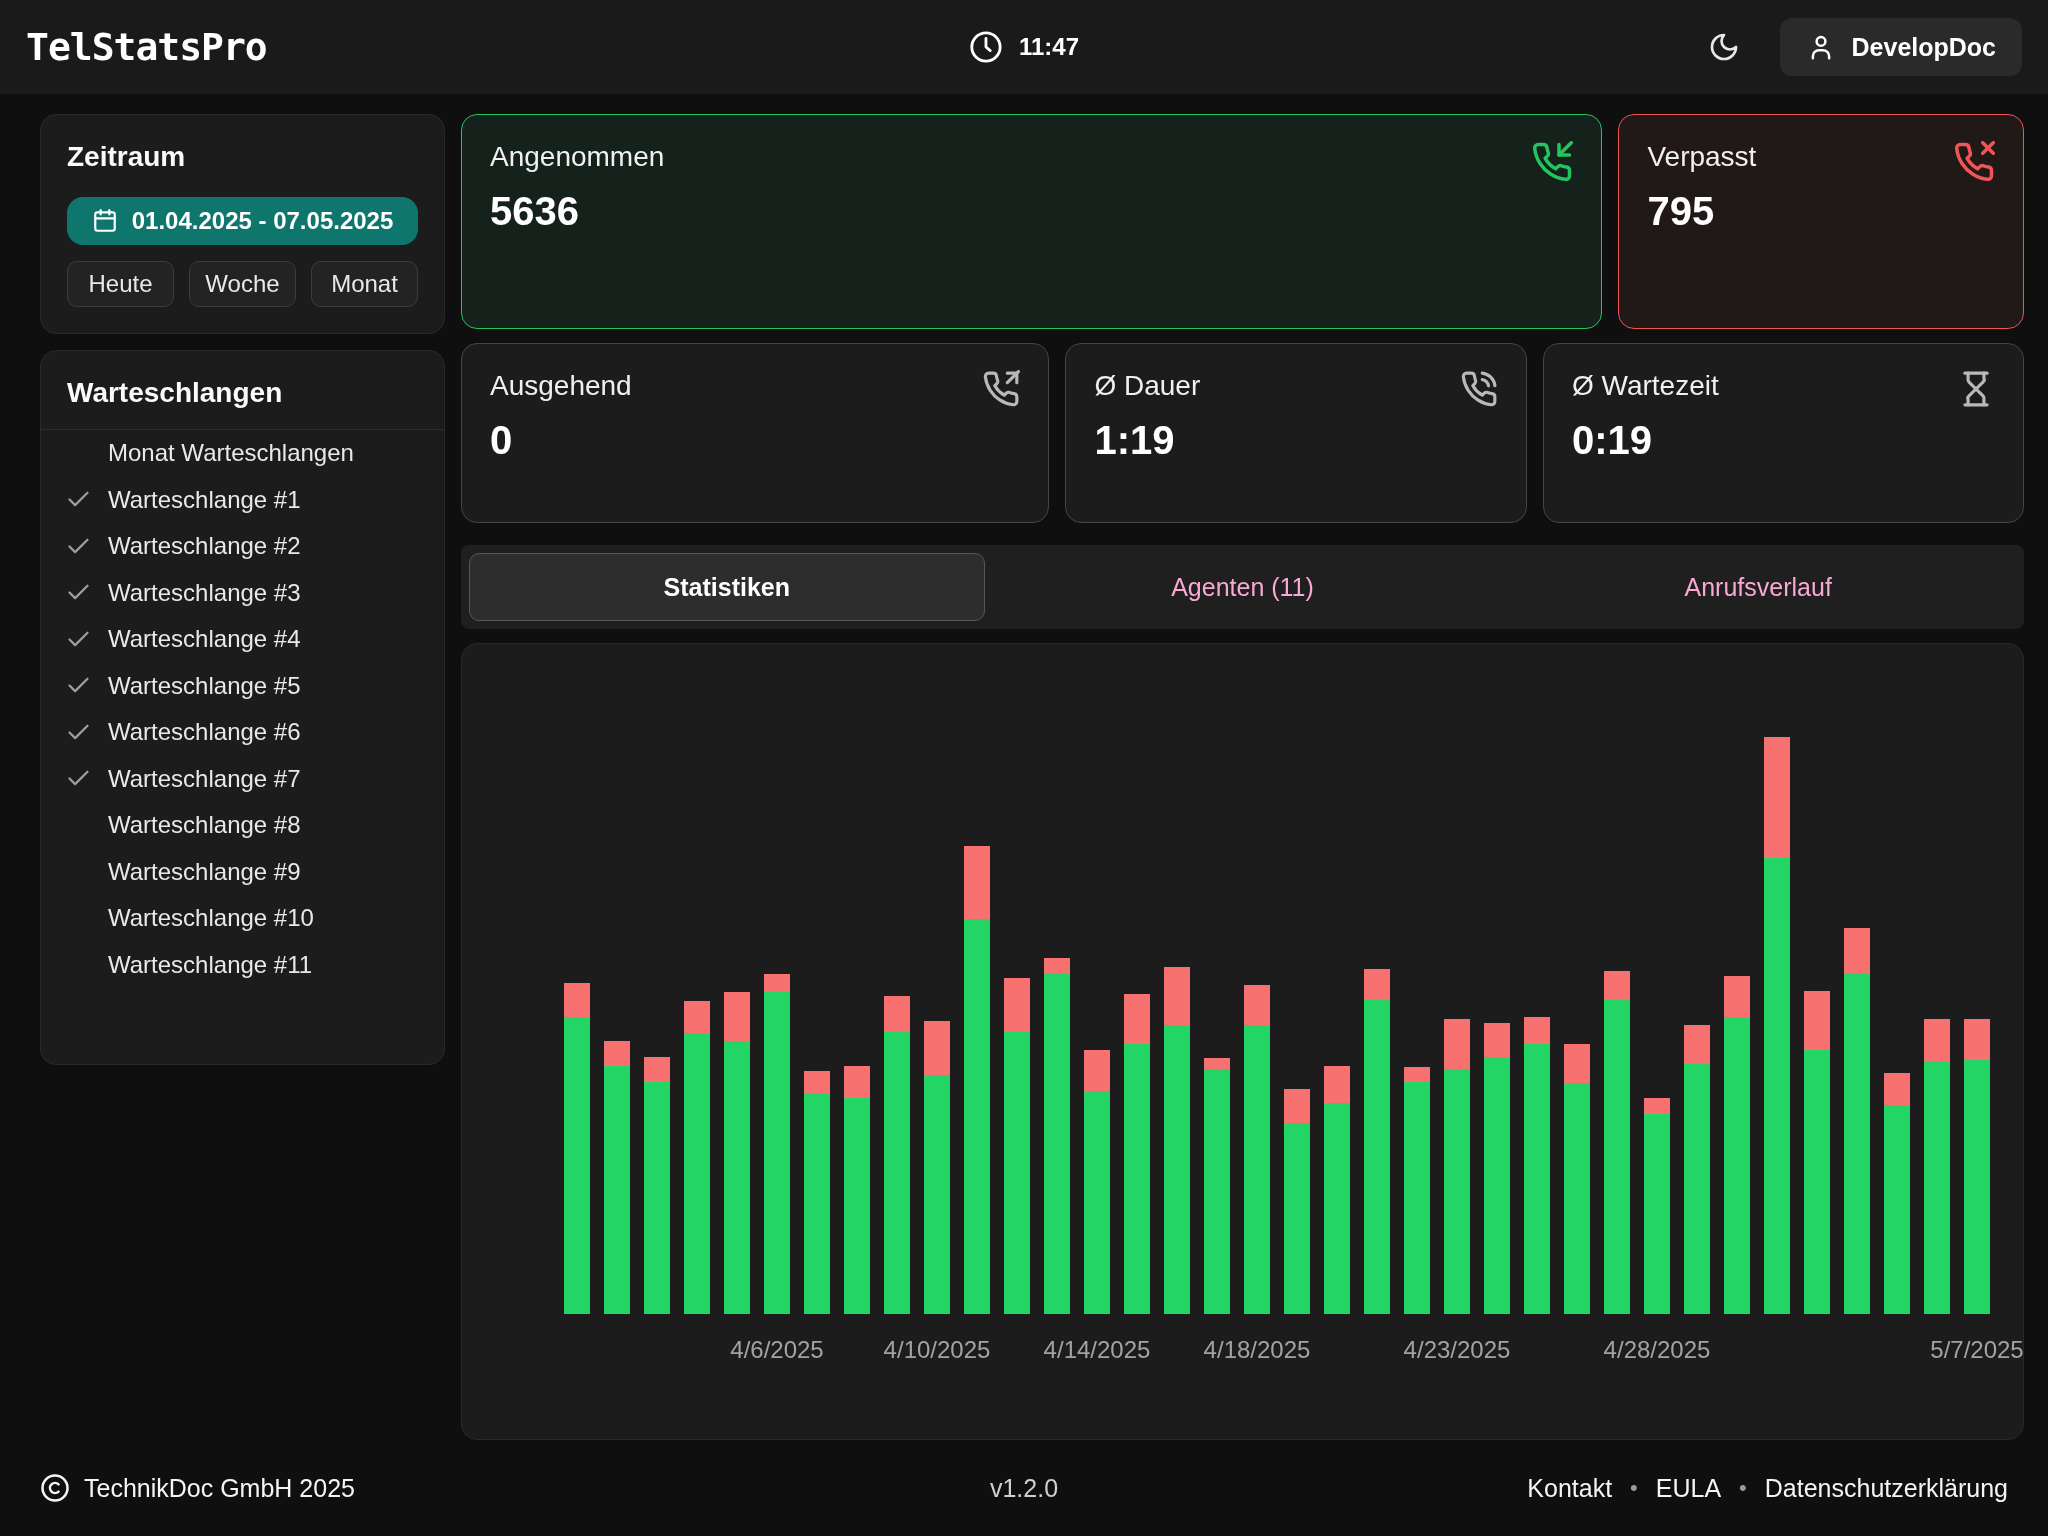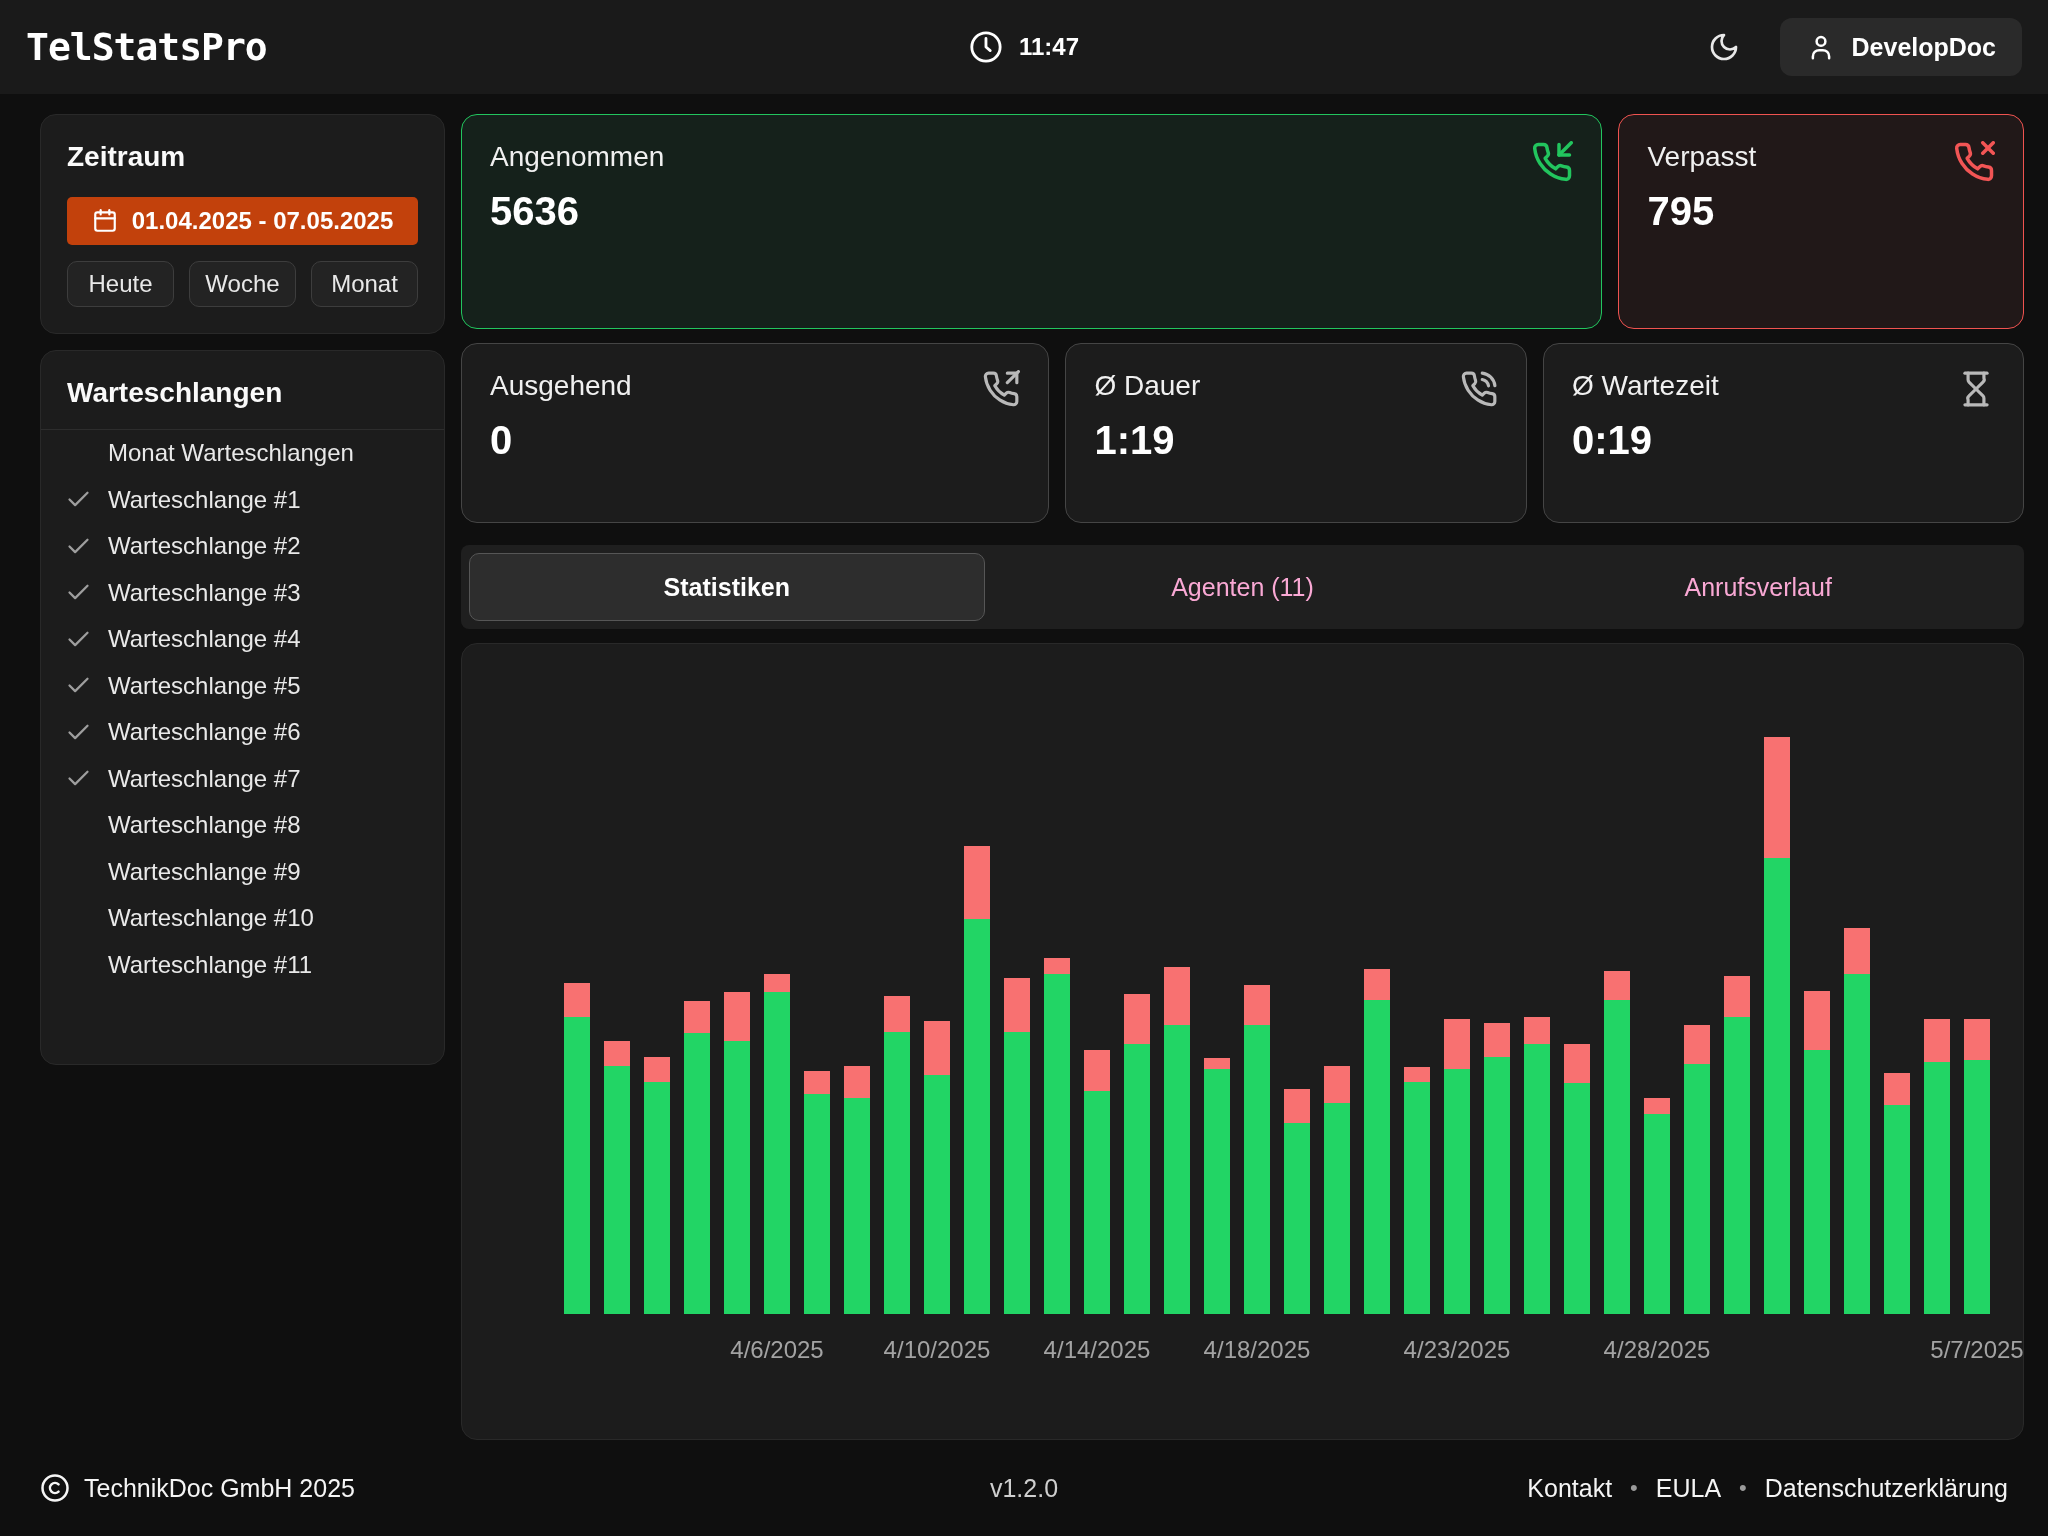--- a/index.html
+++ b/index.html
@@ -17,21 +17,21 @@
   .user-chip { display:flex; align-items:center; gap:16px; background:#2a2a2a; border:none; border-radius:12px; height:58px; padding:0 26px; color:#fff; font-size:25px; font-weight:600; cursor:pointer; }
 
   
   .main { flex:1; display:flex; gap:16px; padding:20px 24px 0 40px; align-items:flex-start; }
   .card { background:#1c1c1c; border:1px solid #292929; border-radius:16px; }
 
   
   .sidebar { width:405px; flex:none; display:flex; flex-direction:column; gap:16px; }
   .card-title { font-size:28px; font-weight:bold; color:#fafafa; }
   .zeitraum-card { padding:26px; }
-  .date-btn { margin-top:24px; width:100%; height:48px; background:#c2410c; color:#fff; border:none; border-radius:5px; font-size:24px; font-weight:bold; display:flex; align-items:center; justify-content:center; gap:14px; cursor:pointer; font-family:inherit; }
+  .date-btn { margin-top:24px; width:100%; height:48px; background:#0f766e; color:#fff; border:none; border-radius:16px; font-size:24px; font-weight:bold; display:flex; align-items:center; justify-content:center; gap:14px; cursor:pointer; font-family:inherit; }
   .quick-row { display:flex; gap:15px; margin-top:16px; }
   .quick-btn { flex:1; height:46px; background:#232323; border:1px solid #3d3d3d; border-radius:10px; color:#e8e8e8; font-size:24px; cursor:pointer; font-family:inherit; }
 
   .queues-card { padding:26px 0 16px; height:715px; display:flex; flex-direction:column; }
   .queues-card .card-title { padding:0 26px; }
   .search-row { display:flex; align-items:center; gap:18px; margin:24px 26px 0; height:36px; color:#8a8a8a; }
   .search-row input { flex:1; background:transparent; border:none; outline:none; color:#e8e8e8; font-size:24px; font-family:inherit; }
   .search-row input::placeholder { color:#7a7a7a; }
   .queue-divider { border-top:1px solid #2d2d2d; margin-top:20px; }
   .queue-list { flex:1; overflow:hidden; }

